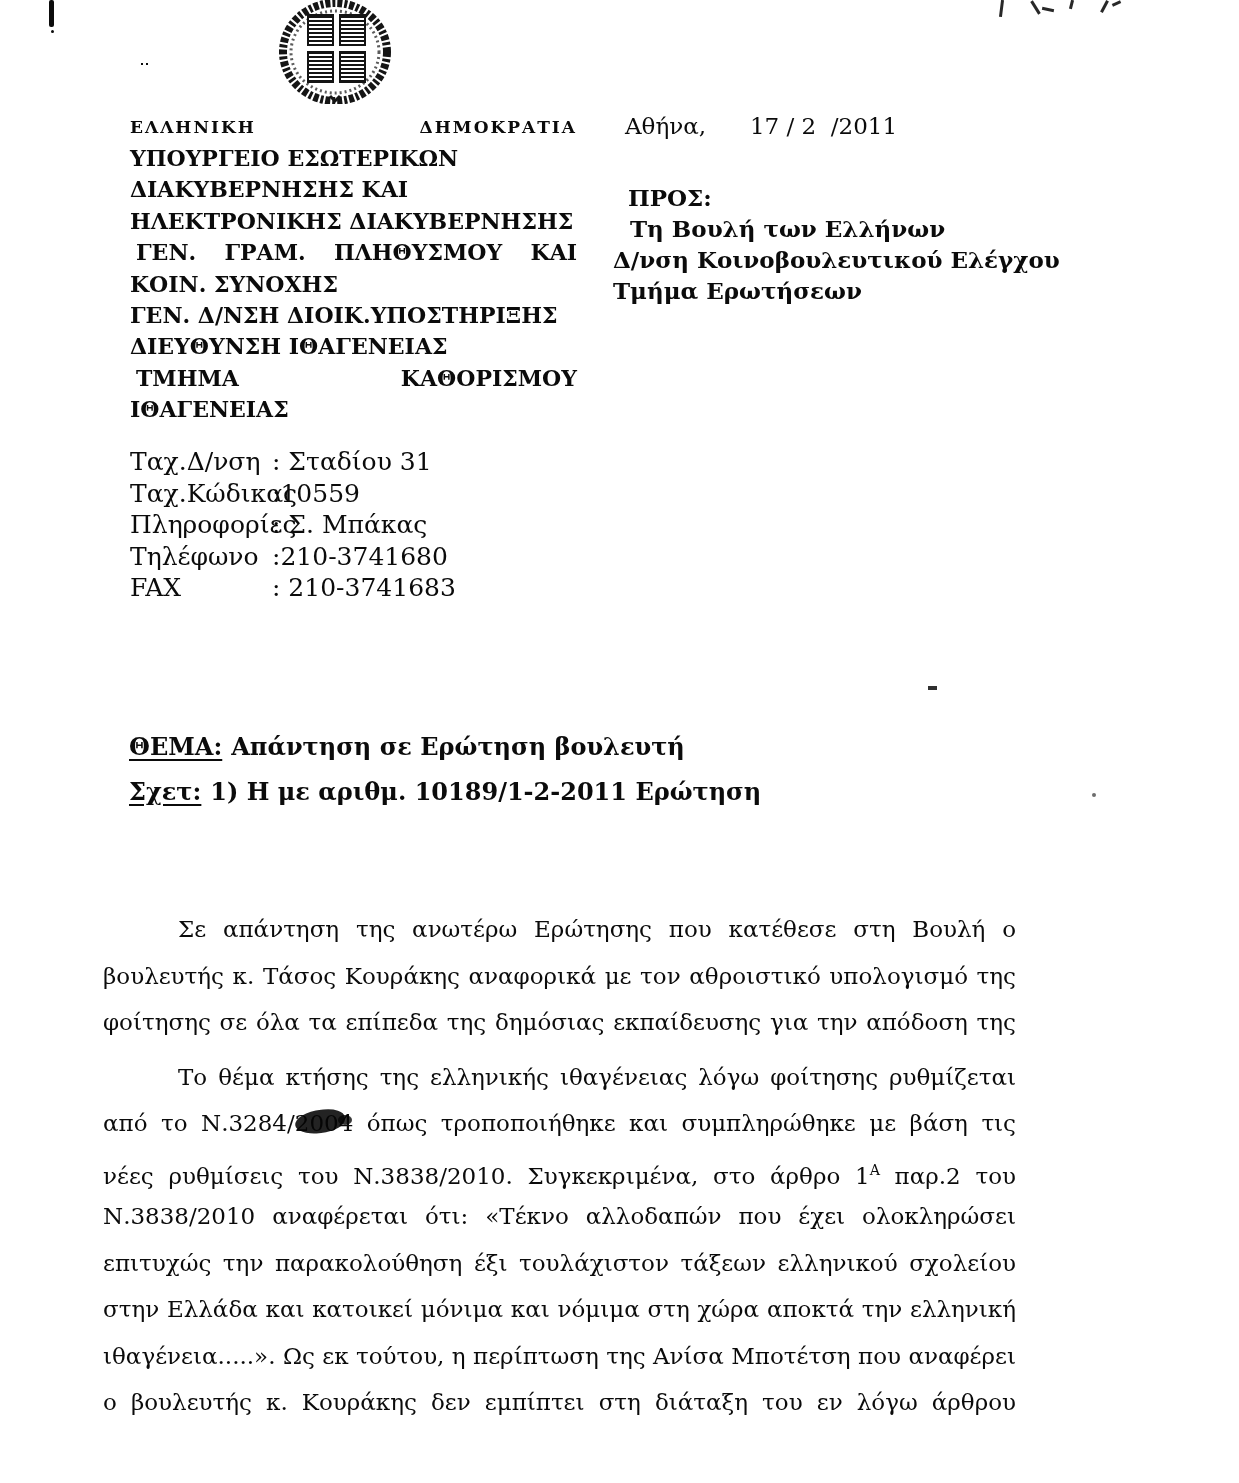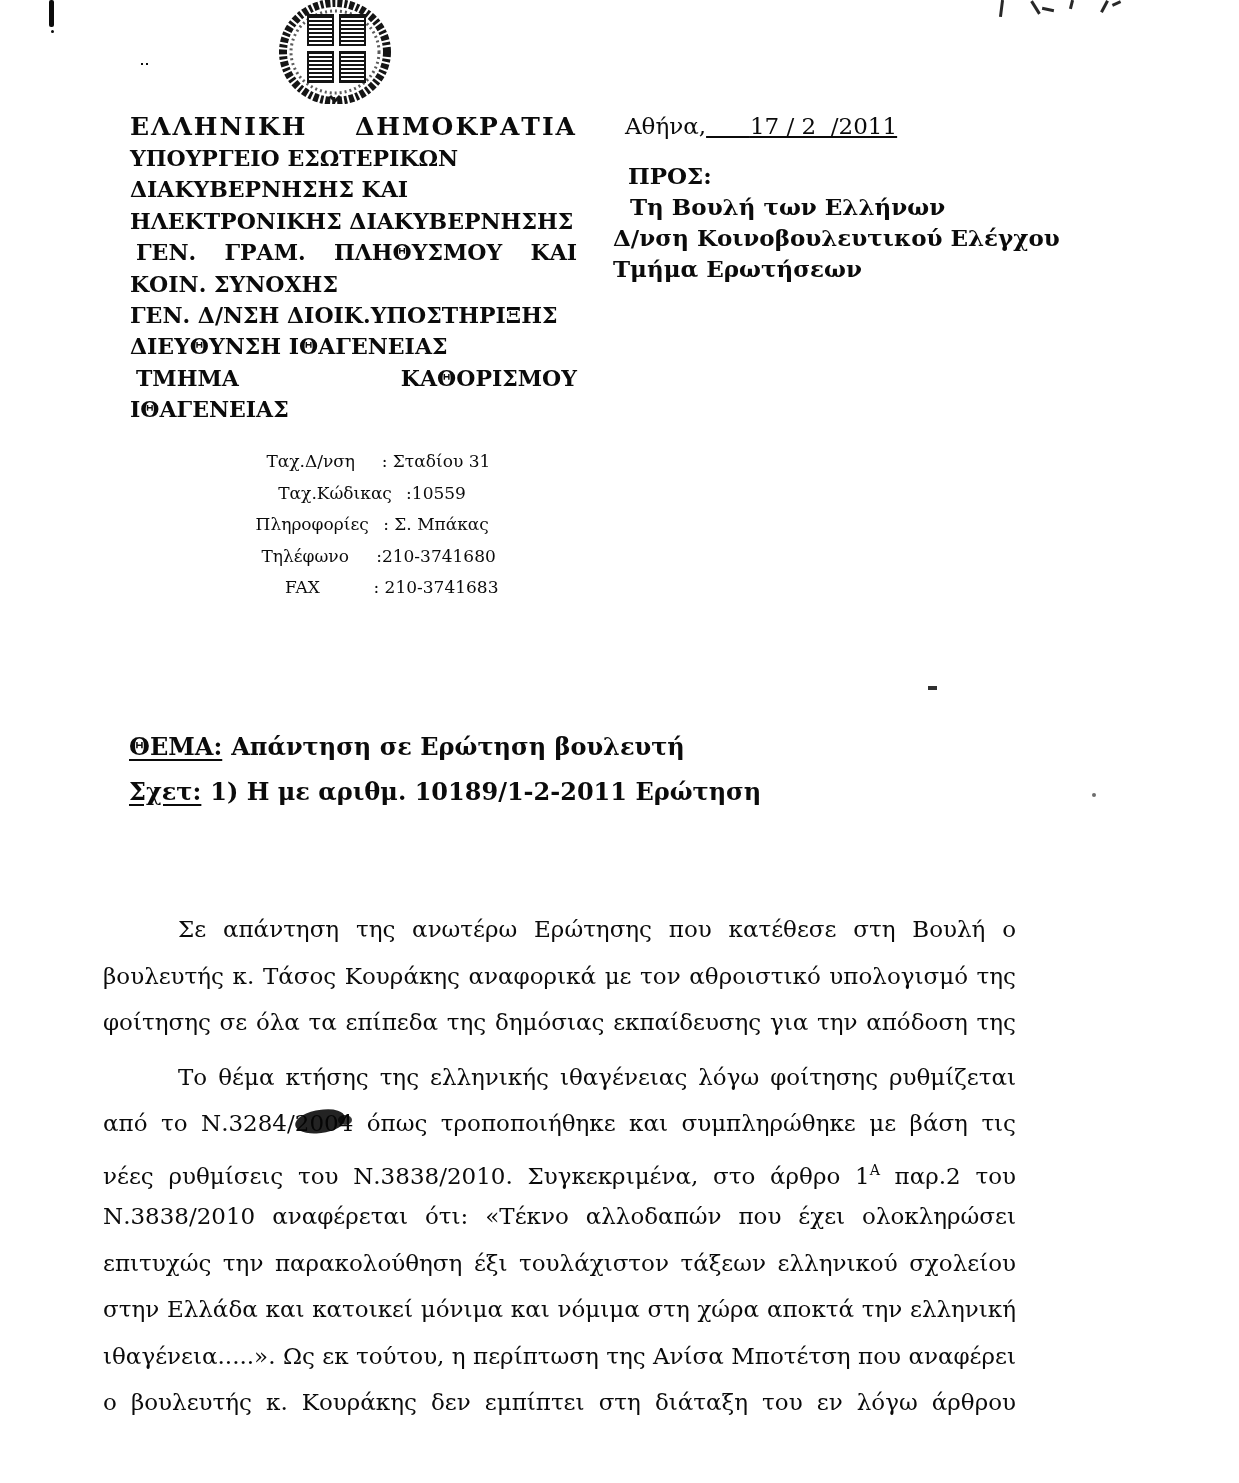--- a/index.html
+++ b/index.html
@@ -6,35 +6,35 @@
   .page{
     position:relative;width:1239px;height:1483px;background:#ffffff;
     font-family:"DejaVu Serif","Liberation Serif",serif;color:#0b0b0b;
     overflow:hidden;margin:0 auto;
   }
   
   .emblem{position:absolute;left:278px;top:0;width:114px;height:104px;}
   
   .hleft{position:absolute;left:130px;top:111px;width:447px;}
   .republic{
-    font-weight:bold;font-size:25px;line-height:32px;letter-spacing:2px;
+    font-weight:bold;font-size:17px;line-height:32px;letter-spacing:2px;
     text-align:justify;text-align-last:justify;white-space:nowrap;
   }
   .hline{font-weight:bold;font-size:22px;line-height:31.4px;white-space:nowrap;}
   .hline.just{text-align:justify;text-align-last:justify;margin-left:6px;}
   
   .hright{position:absolute;left:613px;top:111px;width:450px;font-size:23px;}
   .dateline{padding-left:12px;line-height:30px;}
-  .pre{white-space:pre;text-decoration:underline;}
+  .pre{white-space:pre;}
   .protocol{font-weight:bold;margin-top:34px;line-height:30px;}
-  .to-label{font-weight:bold;margin-top:20px;padding-left:15px;line-height:30px;}
+  .to-label{font-weight:bold;margin-top:42px;padding-left:15px;line-height:30px;}
   .to-line{font-weight:bold;line-height:31px;}
   .to-line.ind{padding-left:17px;}
   
-  .contact{position:absolute;left:130px;top:446px;width:470px;font-size:17px;text-align:center;}
+  .contact{position:absolute;left:130px;top:446px;width:470px;font-size:25px;}
   .crow{line-height:31.6px;white-space:nowrap;}
   .clabel{display:inline-block;width:142px;}
   
   .subject{position:absolute;left:129px;top:733px;width:700px;font-size:24px;font-weight:bold;}
   .sline{line-height:28px;}
   .sline + .sline{margin-top:17px;}
   .ulab{text-decoration:underline;text-decoration-thickness:2px;text-underline-offset:4px;}
   .stxt{margin-left:9px;}
   
   .bodytxt{position:absolute;left:103px;top:906px;width:913px;font-size:23px;}

